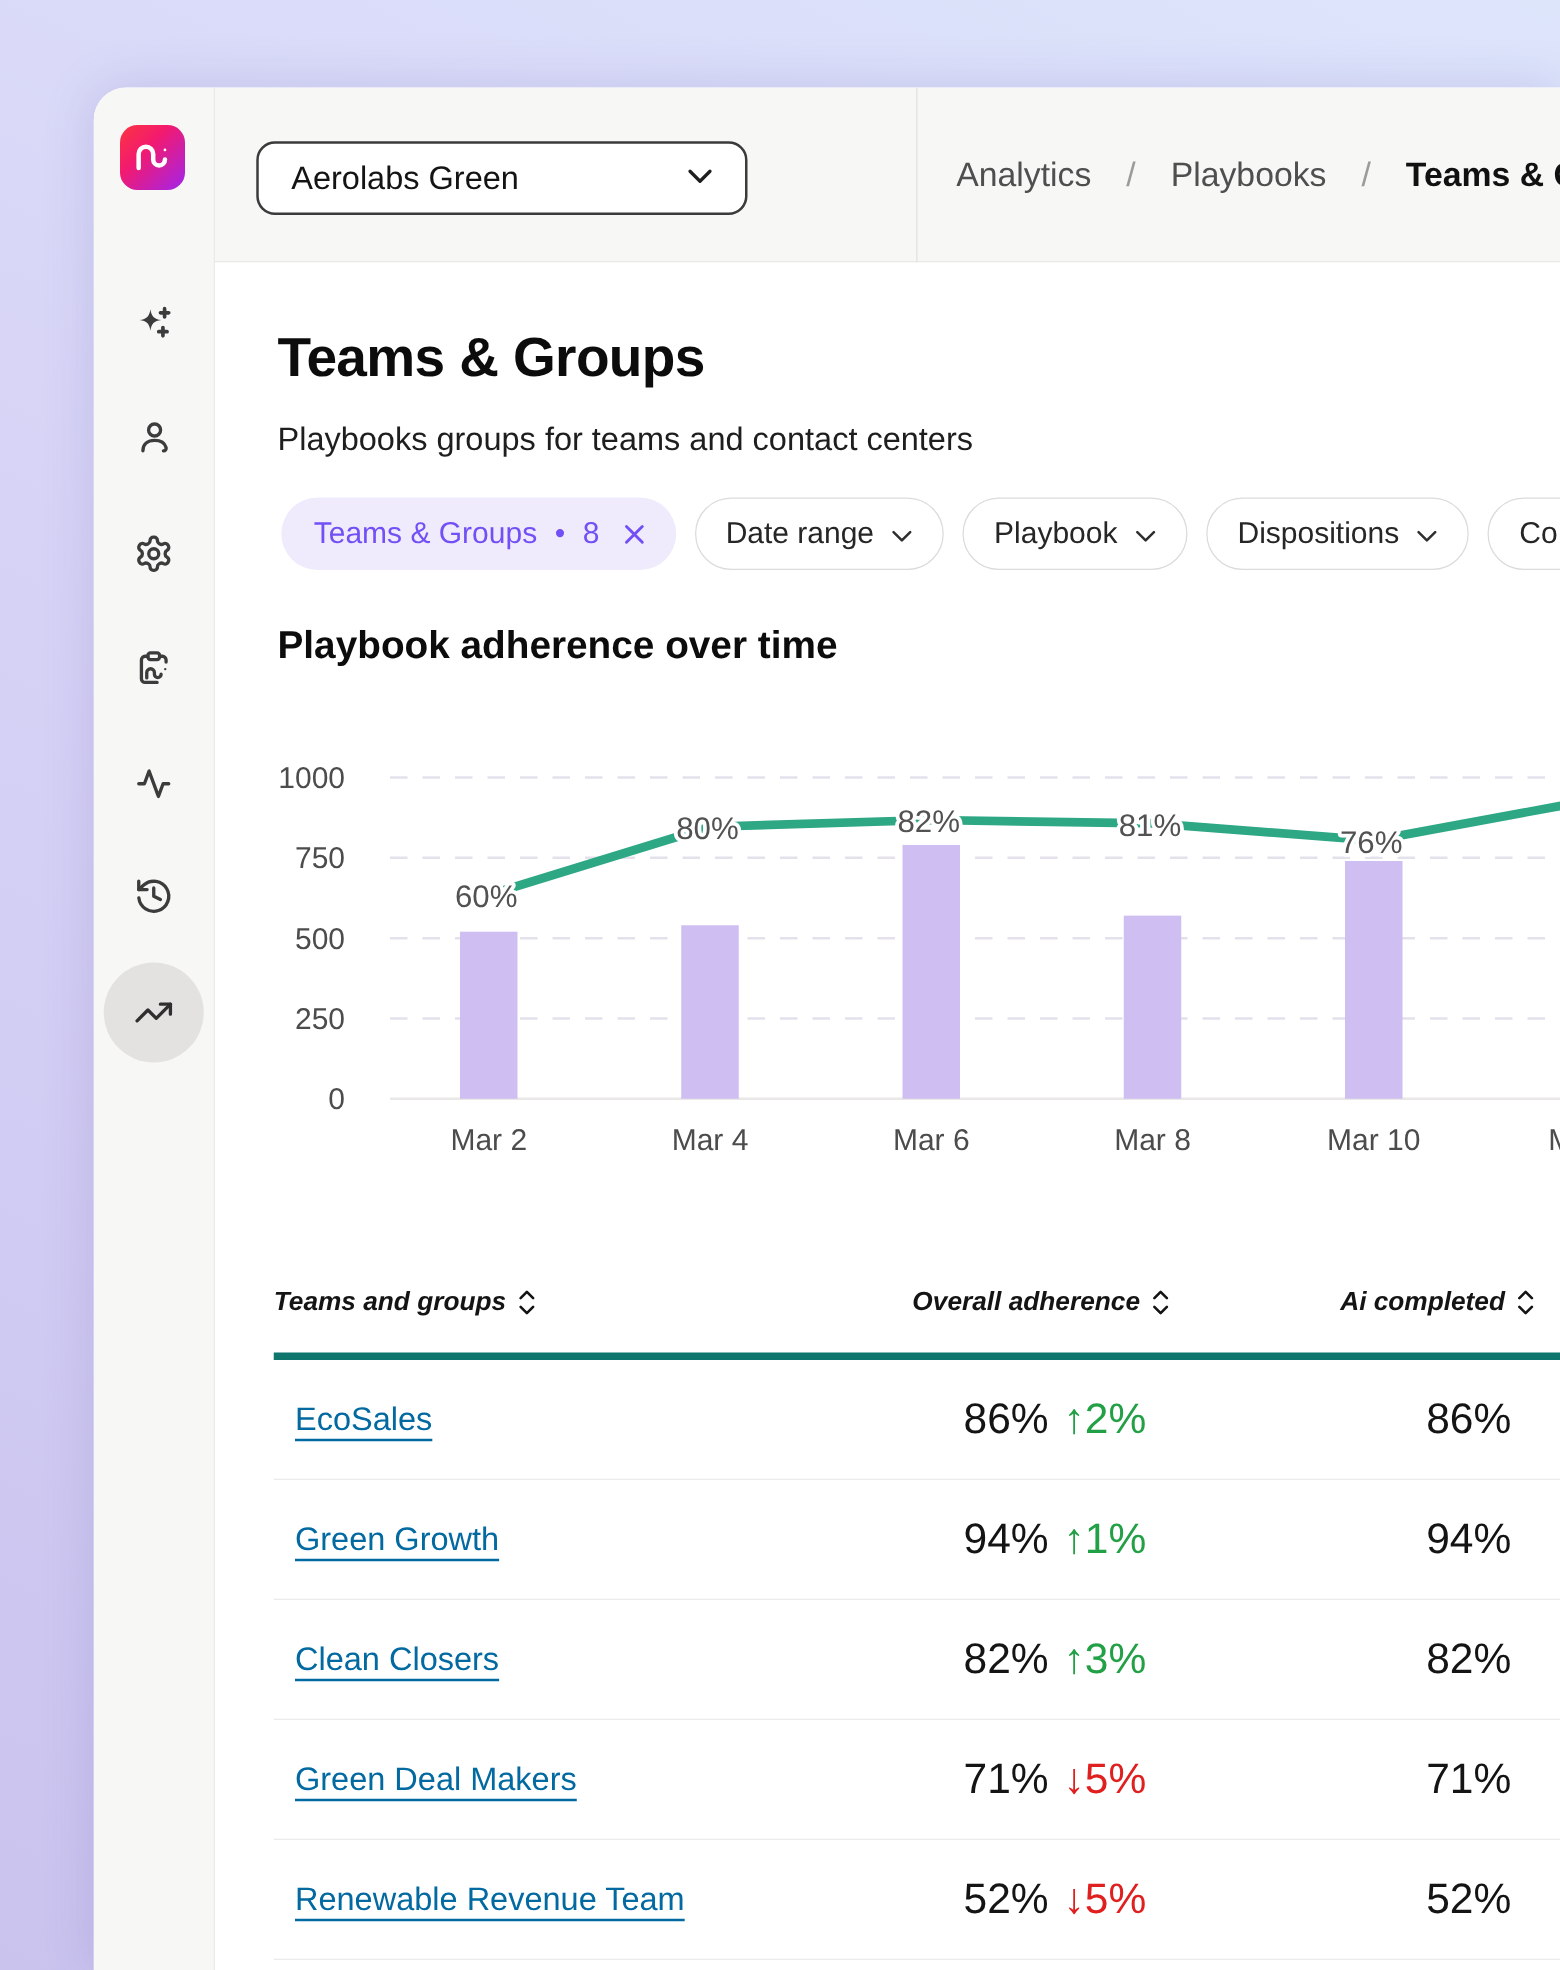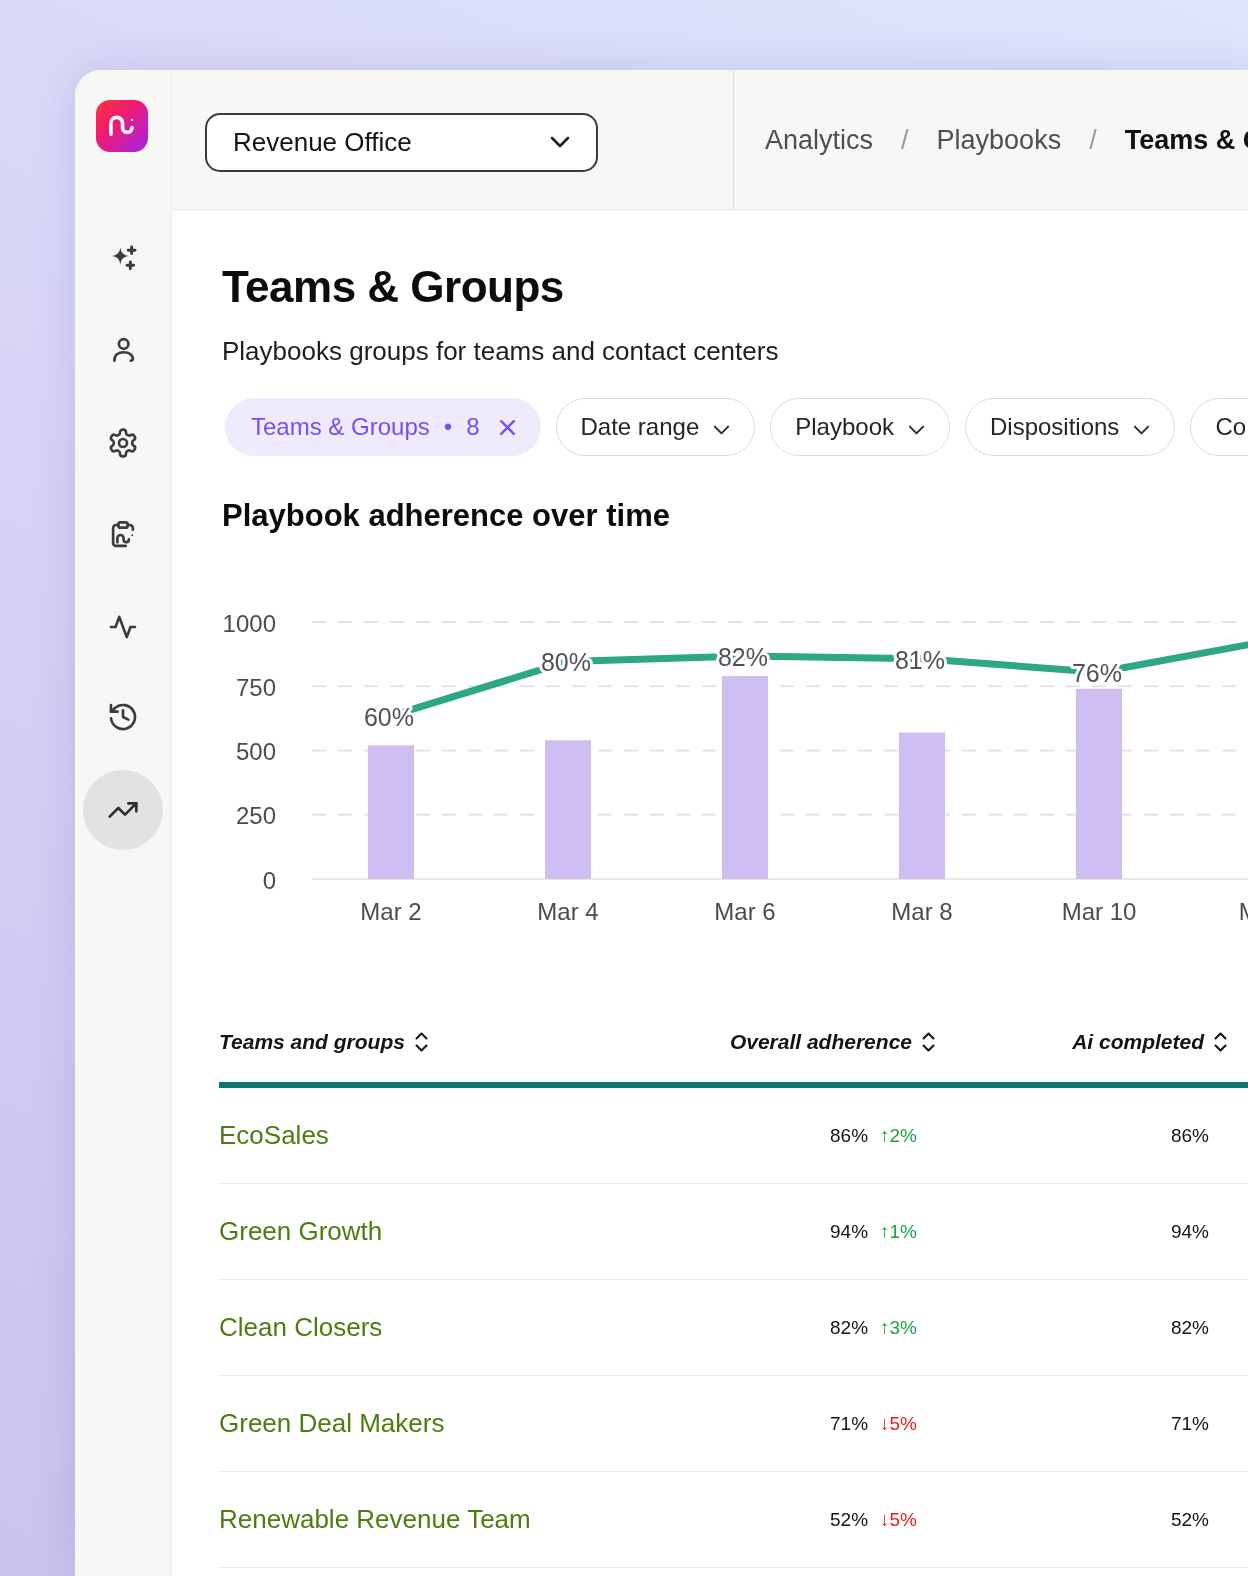--- a/index.html
+++ b/index.html
@@ -76,25 +76,25 @@
     align-items:center; padding-right:20px; border-bottom:6px solid #0f766e;font-style:italic;
   }
   .th { font-size:21px; font-weight:700; color:#141414; display:flex; align-items:center; gap:9px; }
   .th.num { justify-content:flex-end; }
   .th .sort { display:inline-flex; cursor:pointer; }
   #rows .tr {
     display:grid; grid-template-columns:1fr 260px 292px; height:96px;
     align-items:center; padding-right:39px; border-bottom:1px solid #ecebe9;
   }
   .team-link {
-    font-size:26px; color:#4d7c0f; cursor:pointer;
-    text-underline-offset:7px; text-decoration-thickness:1.5px;
+    margin-left:17px; font-size:26px; color:#0369a1; cursor:pointer;
+    text-decoration:underline; text-underline-offset:7px; text-decoration-thickness:1.5px;
     justify-self:start;
   }
-  .cell-num { font-size:19px; color:#141414; display:flex; justify-content:flex-end; align-items:flex-end; gap:12px; }
+  .cell-num { font-size:34px; color:#141414; display:flex; justify-content:flex-end; align-items:flex-end; gap:12px; }
   .delta { font-weight:500; }
   .delta.up   { color:#22a046; }
   .delta.down { color:#e01f1f; }
 </style>
 </head>
 <body>
 
 <div class="window">
 
   <div class="sidebar">
@@ -150,21 +150,21 @@
     <div class="nav-icon" style="top:740px">
       <svg viewBox="0 0 24 24" fill="none" stroke="#2f2f2f" stroke-width="2" stroke-linecap="round" stroke-linejoin="round">
         <path d="M22 7 l-8.5 8.5 -5 -5 L2 17"></path>
         <path d="M16 7 h6 v6"></path>
       </svg>
     </div>
   </div>
 
   <div class="header">
     <div class="workspace-select">
-      <span class="label">Revenue Office</span>
+      <span class="label">Aerolabs Green</span>
       <span>
         <svg width="20" height="12" viewBox="0 0 20 12" fill="none" stroke="#1f1f1f" stroke-width="2.6" stroke-linecap="round" stroke-linejoin="round">
             <path d="M2 2 L10 10 L18 2"></path>
           </svg>
       </span>
     </div>
     <div class="header-divider"></div>
     <div class="breadcrumb">
       <span>Analytics</span>
       <span class="sep">/</span>

